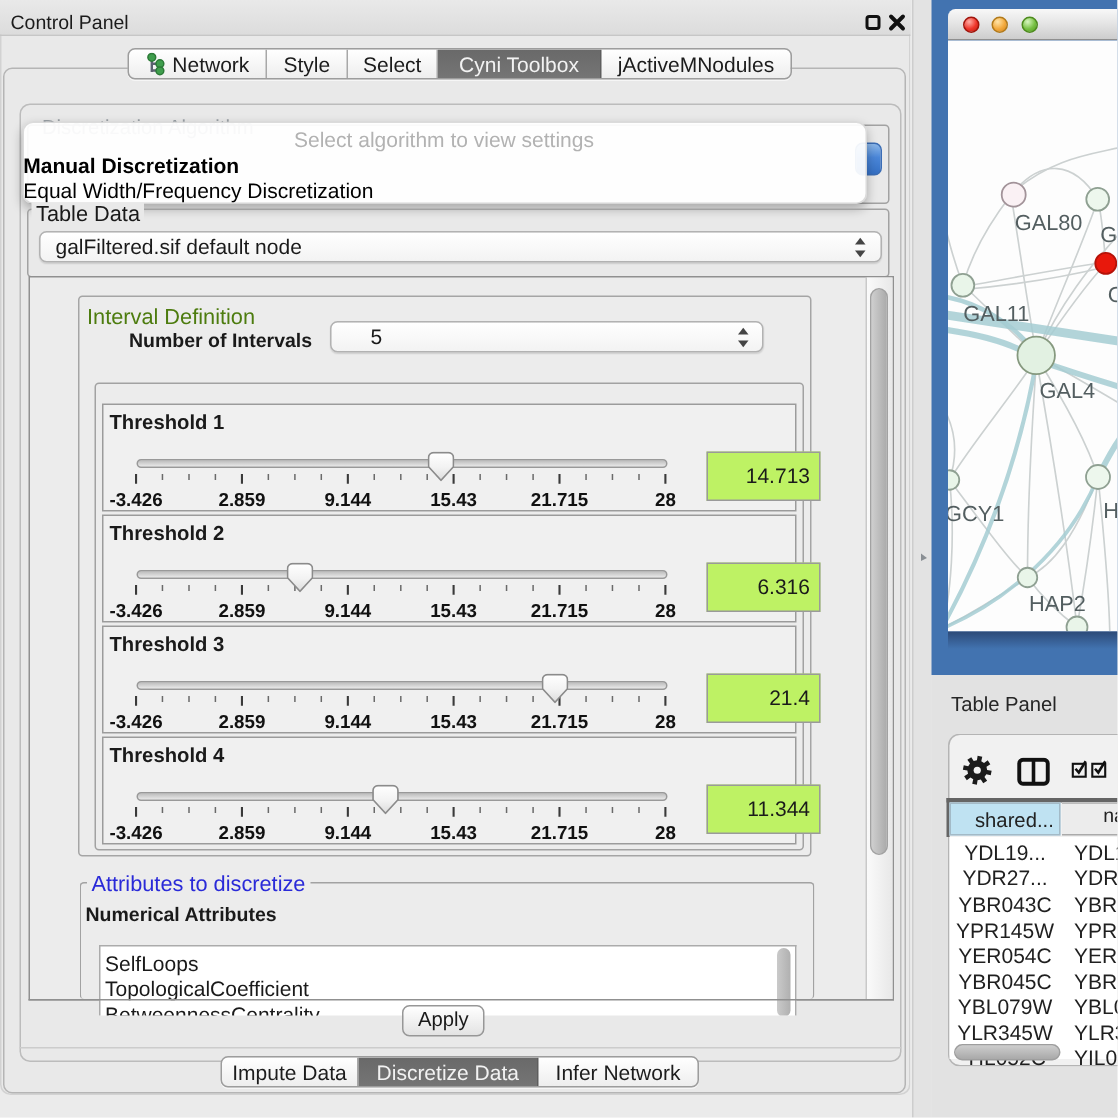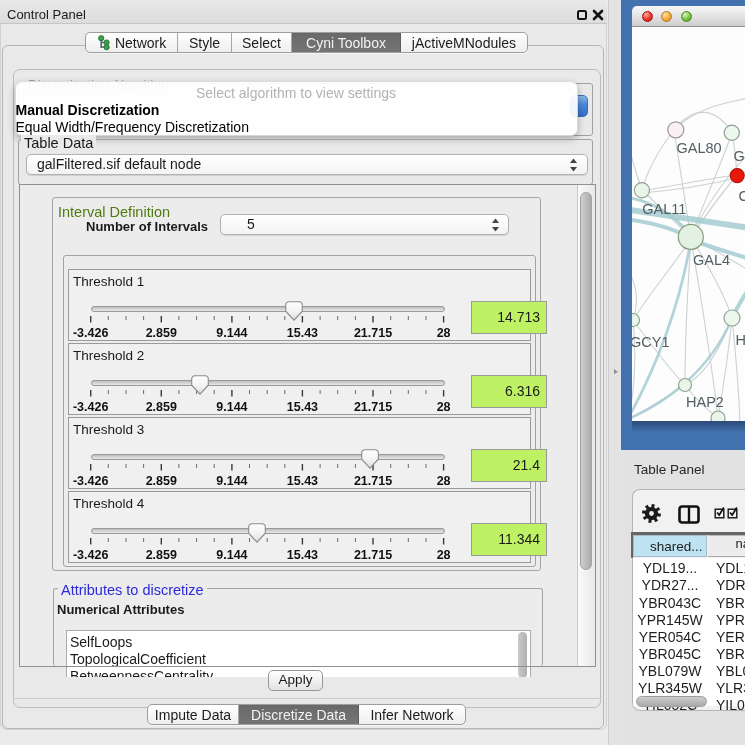--- a/index.html
+++ b/index.html
@@ -12,21 +12,21 @@
 .seg>div{text-align:center;border-right:1px solid #a8a8a8;white-space:nowrap;}
 .seg>div:last-child{border-right:none;}
 .seg>div.sel{background:linear-gradient(#696969,#757575);color:#f2f2f2;border-right-color:#5e5e5e;}
 .grp{position:absolute;border:1px solid #a2a2a2;border-radius:3px;}
 .gtitle{position:absolute;font-size:14.5px;padding:0 3px;white-space:nowrap;}
 .combo{position:absolute;height:21px;border:1px solid #b2b2b2;border-radius:5px;
   background:linear-gradient(#ffffff,#f3f3f3);box-shadow:0 1px 1px rgba(0,0,0,.12);
   font-size:14px;line-height:19px;white-space:nowrap;overflow:hidden;}
 .tpanel{position:absolute;left:68px;width:463px;height:72px;background:#f0f0f0;
   border:1px solid #9b9b9b;}
-.tpanel .tl{position:absolute;left:4px;top:4px;font-size:13.5px;font-weight:normal;}
+.tpanel .tl{position:absolute;left:4px;top:4px;font-size:13.5px;font-weight:bold;}
 .track{position:absolute;left:22px;top:36px;width:354px;height:6px;border-radius:3px;
   border:1px solid #999;background:linear-gradient(#bdbdbd,#e9e9e9);}
 .vbox{position:absolute;left:402px;top:31px;width:76px;height:33px;background:#bef264;
   border:1px solid #9a9a9a;font-size:14px;line-height:31px;text-align:right;padding-right:6px;}
 .slab{position:absolute;top:55.5px;font-size:12.5px;font-weight:bold;color:#111;transform:translateX(-50%);white-space:nowrap;}
 .thumb{position:absolute;top:31px;width:18px;height:20px;}
 .rowt{position:absolute;font-size:14px;color:#1f1f1f;white-space:nowrap;}
 </style></head><body>
 <div id="root">
 

